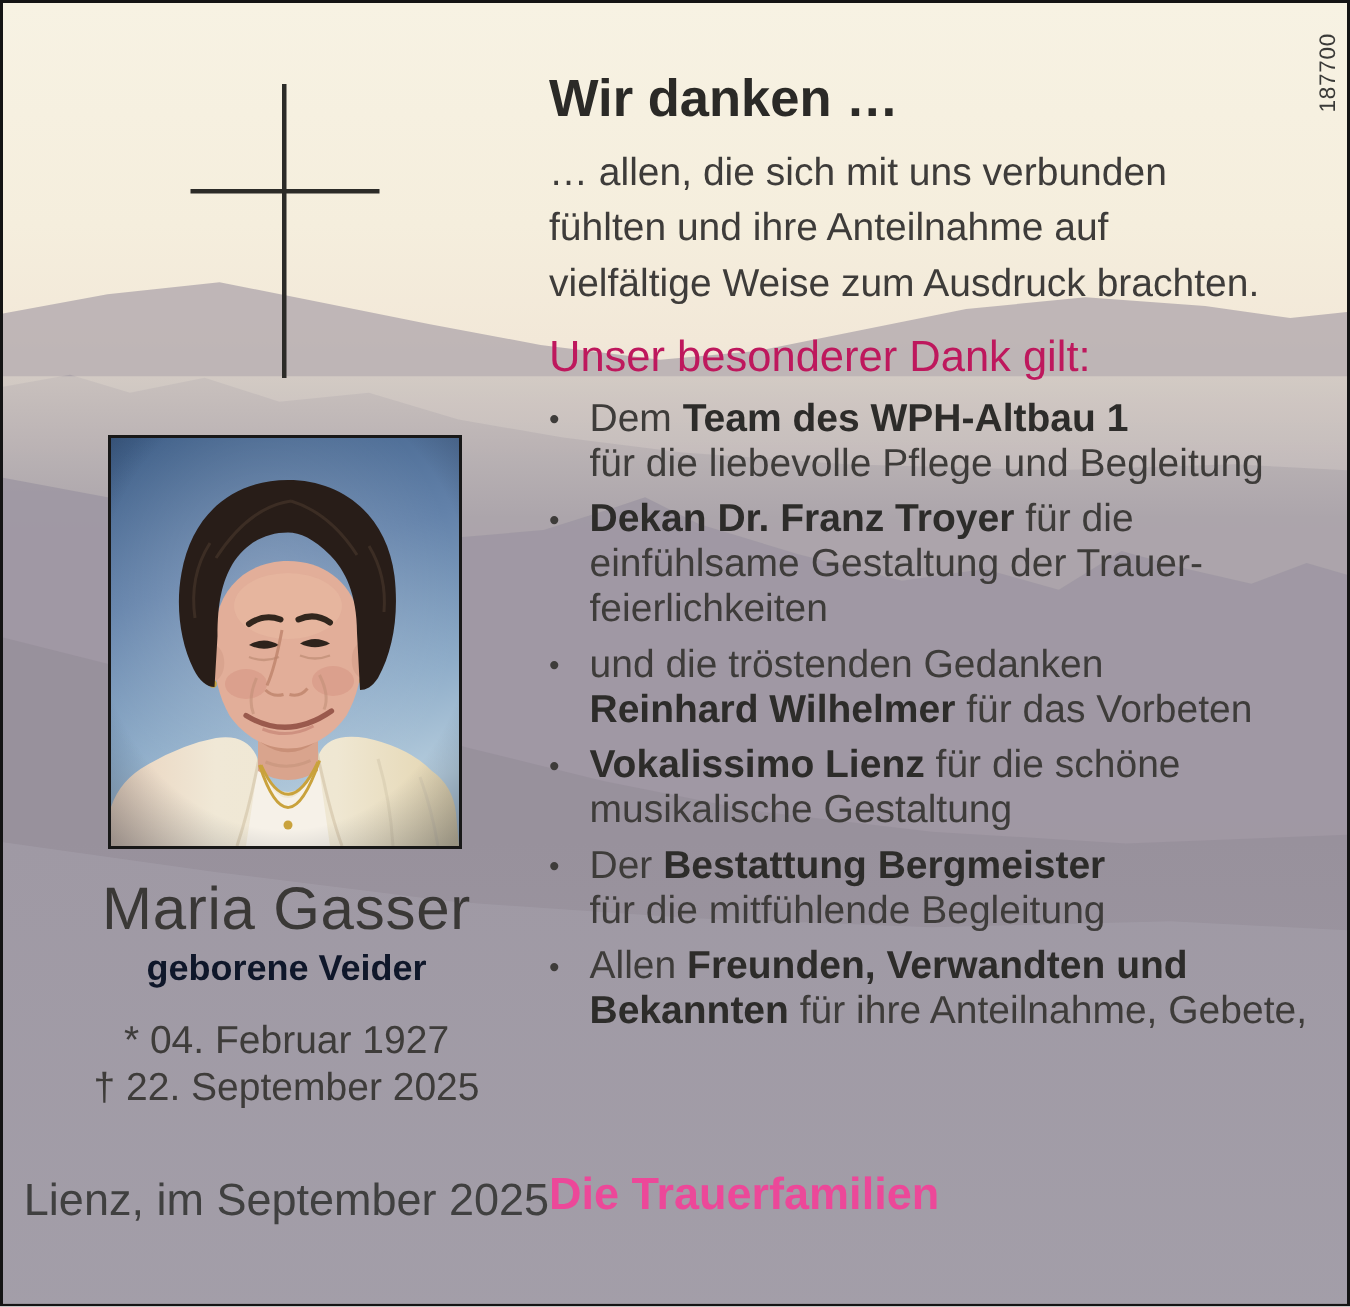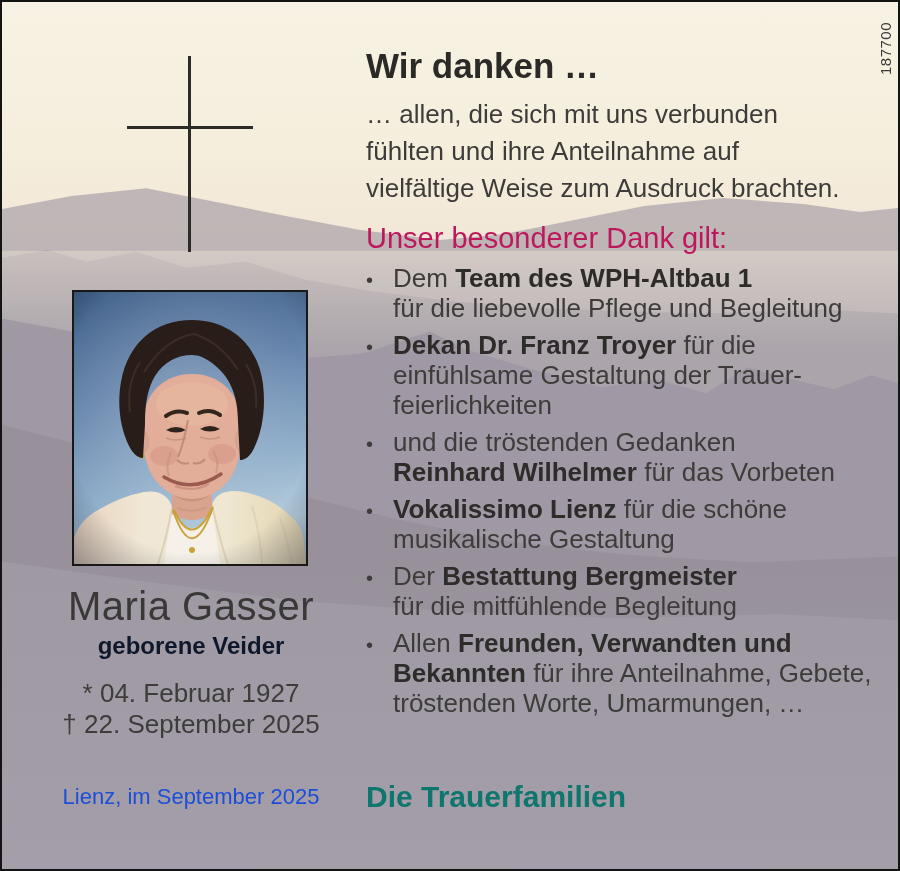--- a/index.html
+++ b/index.html
@@ -18,32 +18,32 @@
   .print-number span{transform:rotate(-90deg);white-space:nowrap;font-size:15px;
     letter-spacing:.5px;color:#3a3a38;}
   
   .photo{position:absolute;left:70px;top:288px;width:236px;height:276px;
     box-sizing:border-box;border:2px solid #181818;background:#5d7da3;}
   .photo svg{display:block;width:100%;height:100%;}
   .lcol{position:absolute;left:0;width:378px;text-align:center;}
   .name{top:582px;font-size:40px;font-weight:400;color:#3a3836;letter-spacing:.5px;}
   .maiden{top:630px;font-size:24px;font-weight:600;color:#0f172a;}
   .dates{top:676px;font-size:26px;line-height:31px;color:#3e3c3a;}
-  .place{top:782px;font-size:22px;color:#1d4ed8;}
+  .place{top:782px;font-size:30px;color:#404040;}
   
   .rcol{position:absolute;left:364px;}
   .title{top:44px;font-size:35px;font-weight:700;color:#2b2a27;}
   .intro{top:94px;font-size:26px;line-height:37px;color:#3e3c3a;}
   .subtitle{top:220px;font-size:29px;font-weight:400;color:#be185d;}
   .thanks-list{top:261px;font-size:26px;line-height:30px;color:#3e3c3a;width:530px;}
   .thanks-item{display:flex;margin-bottom:7px;}
   .thanks-item .bullet{flex:none;width:27px;font-size:20px;padding-top:2px;color:#3e3c3a;}
   .line{white-space:nowrap;}
   .b{font-weight:700;color:#2d2c2a;}
-  .signature{top:778px;font-size:30px;font-weight:700;color:#0f766e;}
+  .signature{top:778px;font-size:30px;font-weight:700;color:#ec4899;}
 </style>
 </head>
 <body>
 
 <div class="stage">
 
   <svg class="bg" width="896" height="867" viewBox="0 0 900 871" preserveAspectRatio="none" aria-hidden="true">
     <defs>
       <linearGradient id="sky" x1="0" y1="0" x2="0" y2="1">
         <stop offset="0" stop-color="#f7f2e3"></stop>
@@ -214,19 +214,18 @@
         <div class="item-lines">
           <div class="line"><span>Der </span><span class="b">Bestattung Bergmeister</span></div>
           <div class="line"><span>für die mitfühlende Begleitung</span></div>
         </div>
       </div>
       <div class="thanks-item">
         <span class="bullet">•</span>
         <div class="item-lines">
           <div class="line"><span>Allen </span><span class="b">Freunden, Verwandten und</span></div>
           <div class="line"><span class="b">Bekannten</span><span> für ihre Anteilnahme, Gebete,</span></div>
-          <div class="line"><span>tröstenden Worte, Umarmungen, …</span></div>
         </div>
       </div>
     </div>
   <div class="rcol signature">Die Trauerfamilien</div>
 
 </div>
 
 </body></html>

